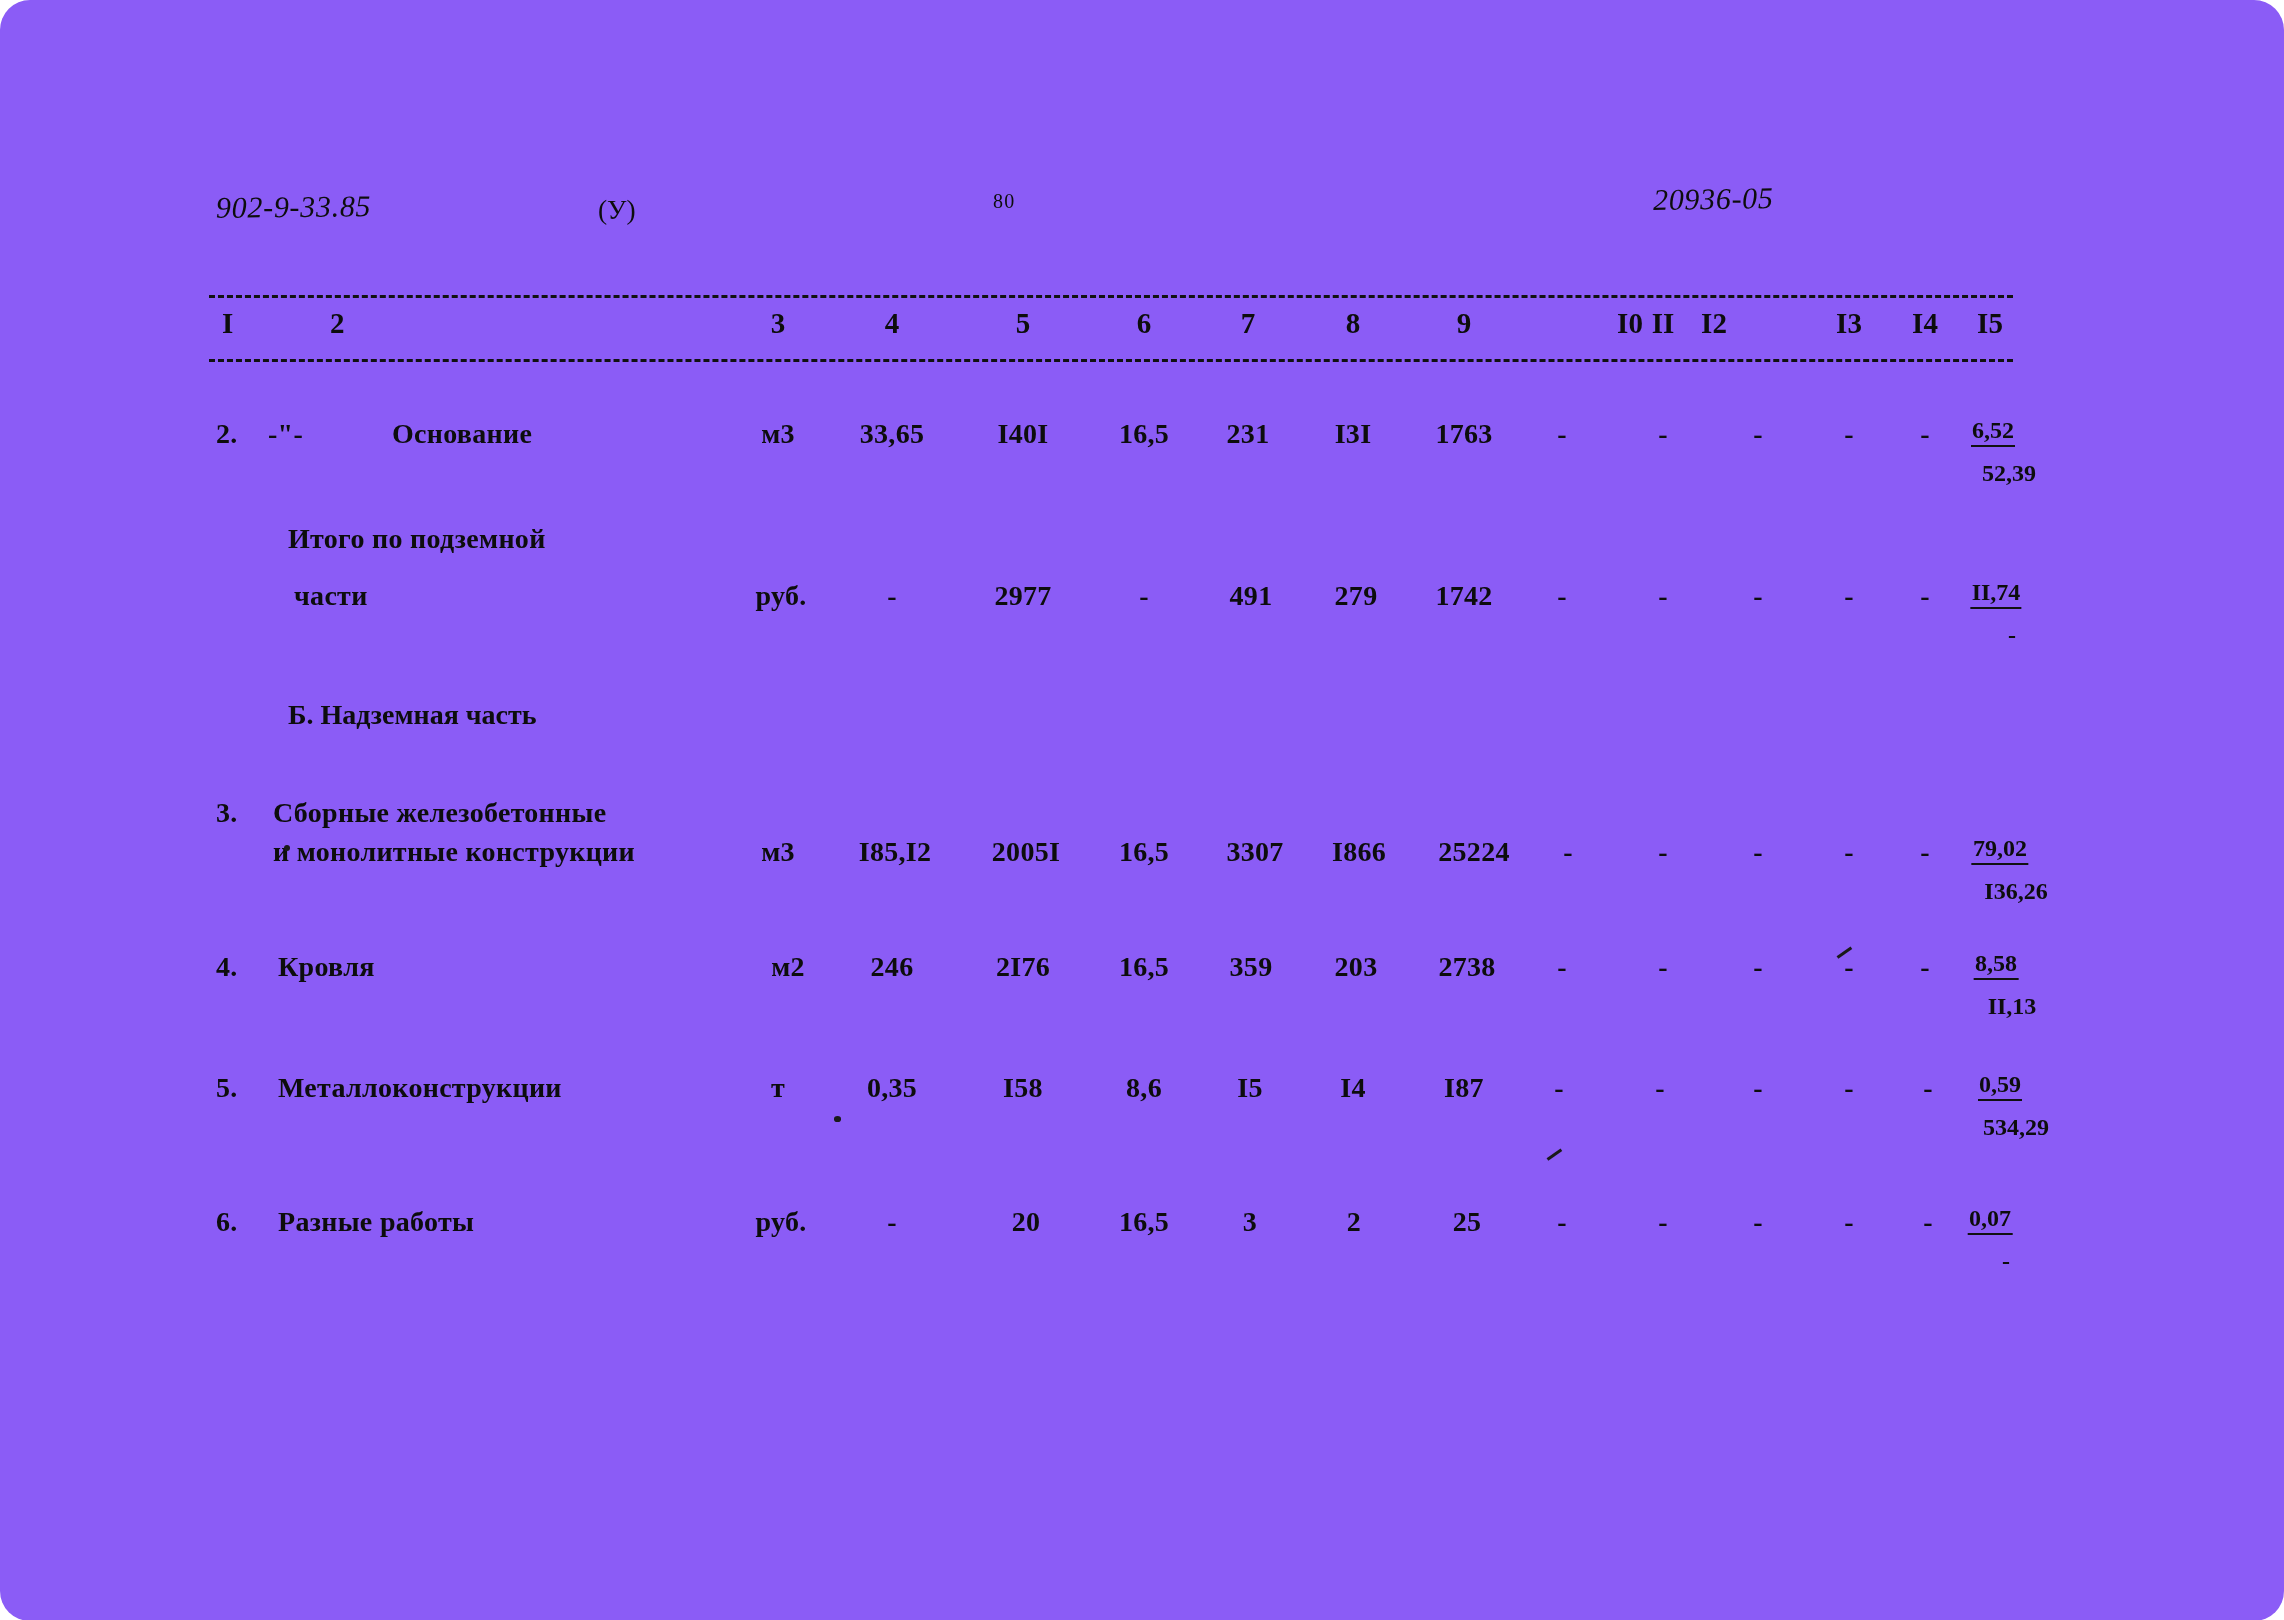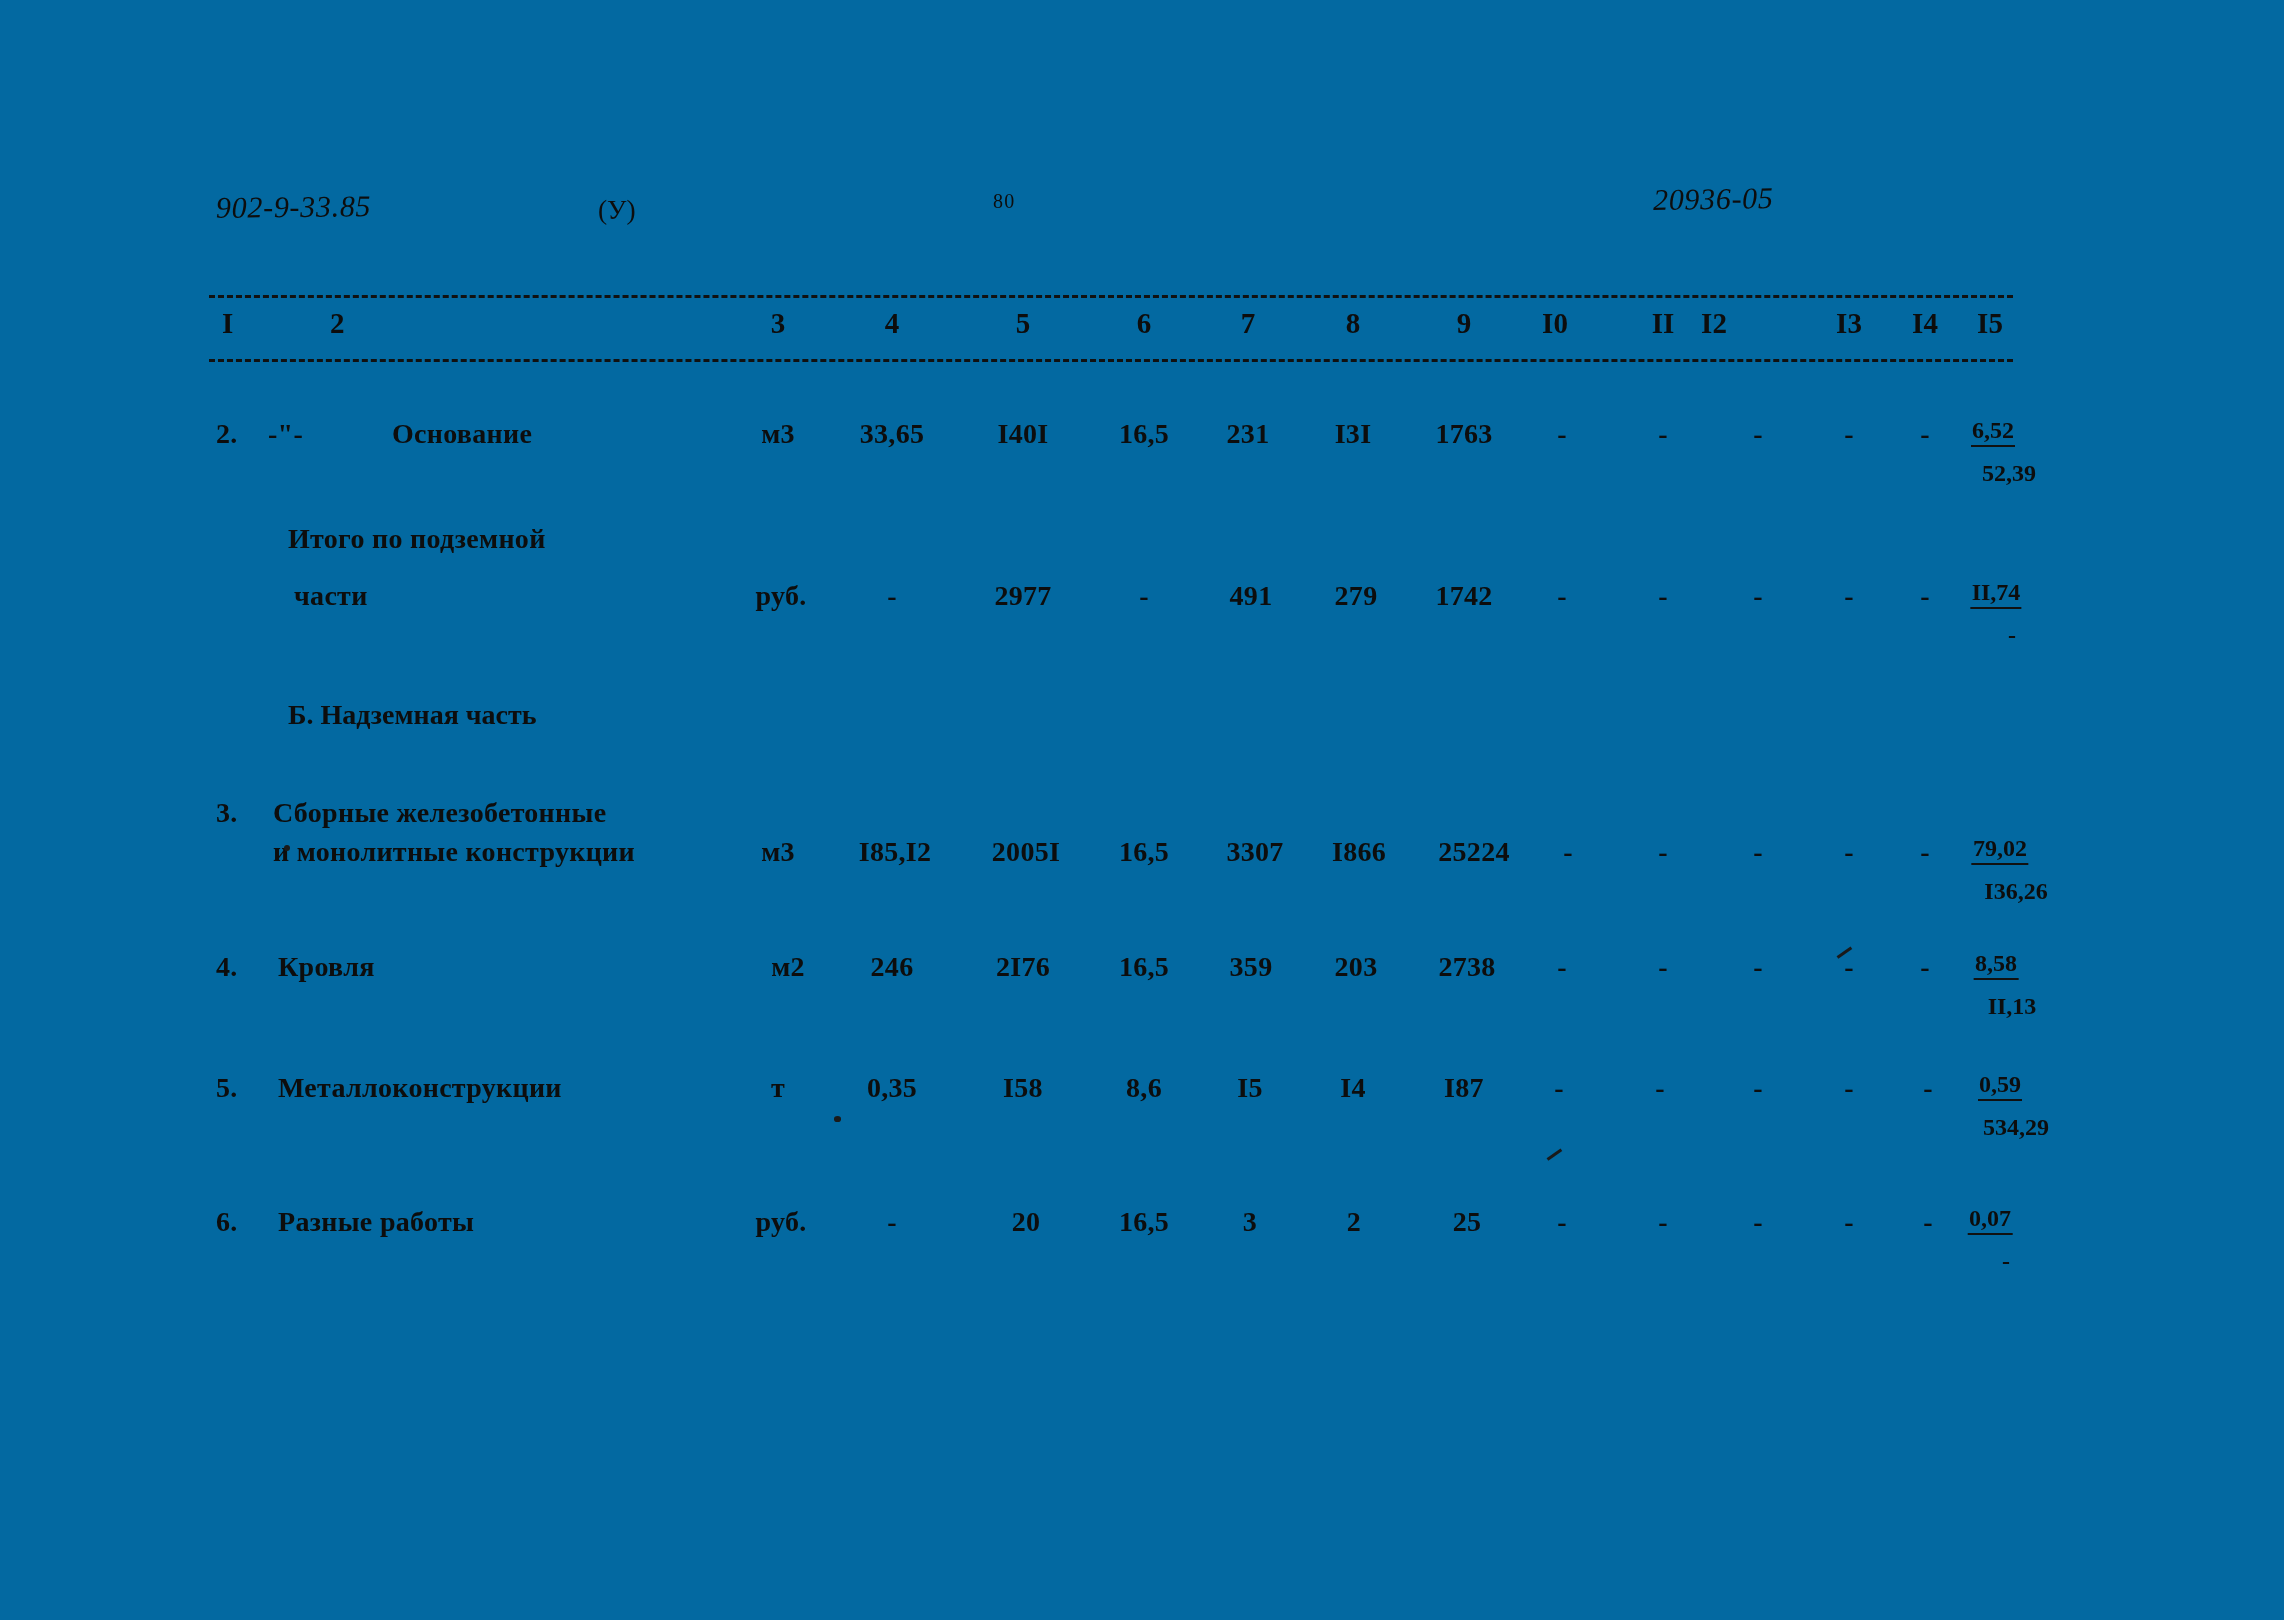--- a/index.html
+++ b/index.html
@@ -13,21 +13,22 @@
     height: 1621px;
     position: relative;
     font-family: "Liberation Sans", sans-serif;
     color: #0d0d0d;
     overflow: hidden;
   }
 
   .page {
     position: absolute;
     inset: 0;
-    background: #0369a1;
+    background: #8b5cf6;
+    border-radius: 30px;
   }
 
   
   .hdr {
     position: absolute;
     top: 190px;
     left: 0;
     width: 100%;
     height: 46px;
   }
@@ -180,21 +181,21 @@
   <div class="colnums">
     <span style="left:222px; transform:none;">I</span>
     <span style="left:330px; transform:none;">2</span>
     <span style="left:778px;">3</span>
     <span style="left:892px;">4</span>
     <span style="left:1023px;">5</span>
     <span style="left:1144px;">6</span>
     <span style="left:1248px;">7</span>
     <span style="left:1353px;">8</span>
     <span style="left:1464px;">9</span>
-    <span style="left:1555px;">I0</span>
+    <span style="left:1630px;">I0</span>
     <span style="left:1663px;">II</span>
     <span style="left:1714px;text-align:right;">I2</span>
     <span style="left:1849px;">I3</span>
     <span style="left:1925px;">I4</span>
     <span style="left:1990px;">I5</span>
   </div>
 
   <div class="rows">
 
     <div class="row" style="top:26px;">

